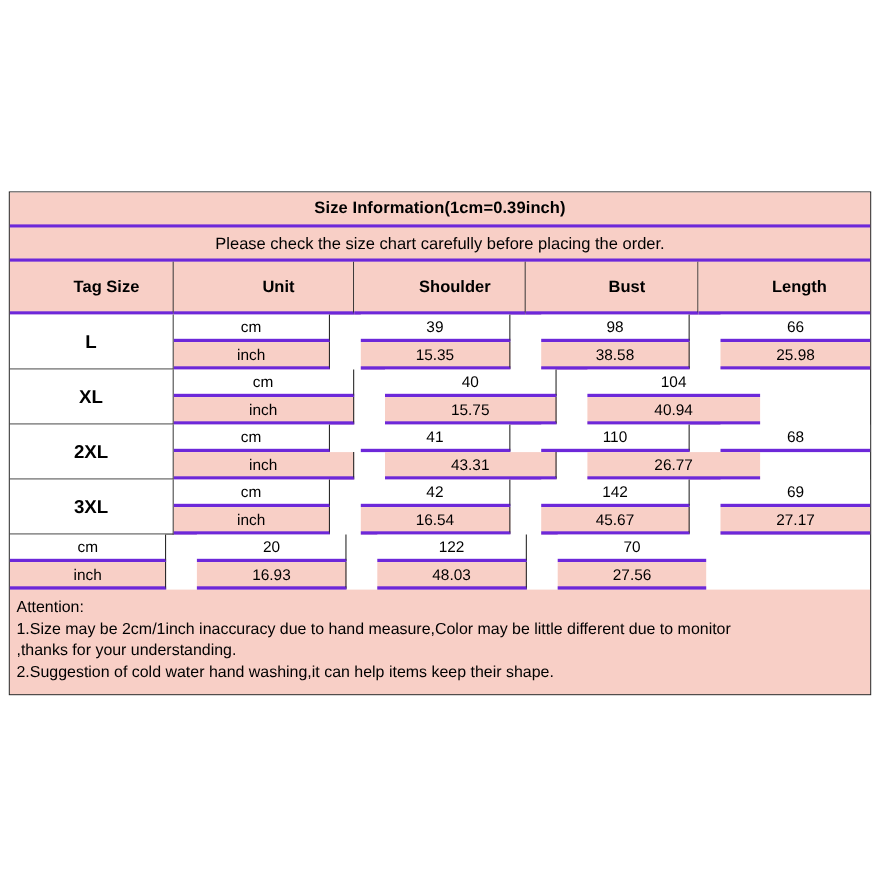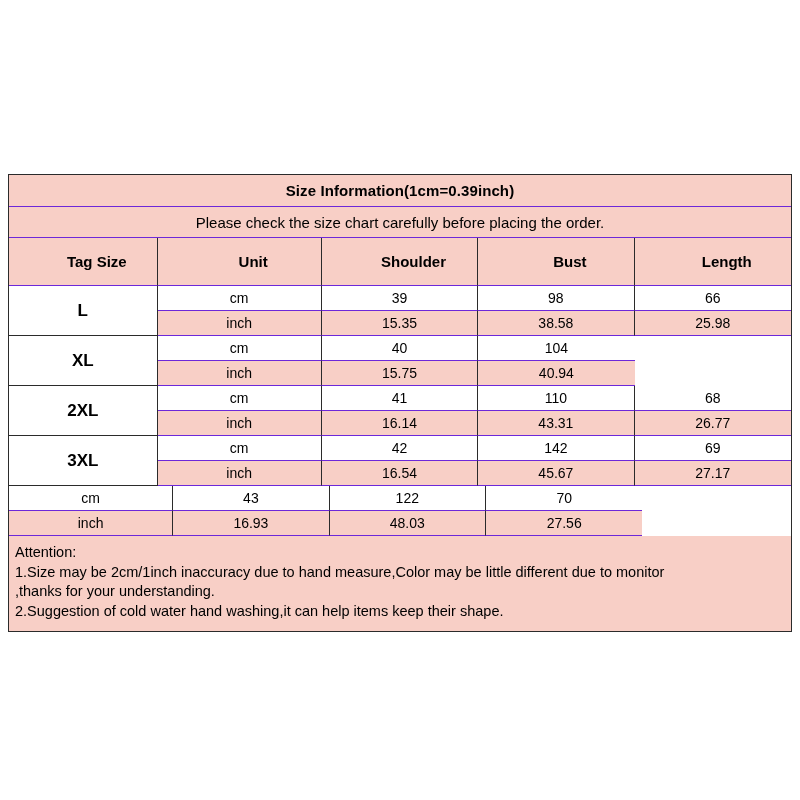--- a/index.html
+++ b/index.html
@@ -31,21 +31,21 @@
     box-sizing: border-box;
   }
   .cell {
     box-sizing: border-box;
     text-align: center;
     color: #000000;
     display: flex;
     align-items: center;
     justify-content: center;
     border-right: 1px solid #2b2b2b;
-    border-bottom: 1px solid #6d28d9;
+    border-bottom: 3px solid #6d28d9;
     overflow: hidden;
   }
   .cell:last-child { border-right: none; }
 
   
   .c-tag   { width: 19.0%; }
   .c-unit  { width: 21.0%; }
   .c-sh    { width: 20.0%; }
   .c-bust  { width: 20.0%; }
   .c-len   { width: 20.0%; }
@@ -88,21 +88,21 @@
   }
   .size-group {
     display: flex;
     width: 100%;
   }
   .group-rows {
     display: flex;
     flex-direction: column;
     width: 81.0%;
   }
-  .group-rows .row { width: 100%; }
+  .group-rows .row { width: 100%; gap: 28px; }
   .group-rows .cell.c-unit { width: 25.926%; }
   .group-rows .cell.c-sh   { width: 24.691%; }
   .group-rows .cell.c-bust { width: 24.691%; }
   .group-rows .cell.c-len  { width: 24.692%; }
 
   .notes {
     background: #f8cfc6;
     padding: 7px 4px 10px 4px;
     font-size: 14.5px;
     color: #000;
@@ -170,21 +170,20 @@
       <div class="tagcell c-tag white">2XL</div>
       <div class="group-rows">
         <div class="row data-row">
           <div class="cell white c-unit">cm</div>
           <div class="cell white c-sh">41</div>
           <div class="cell white c-bust">110</div>
           <div class="cell white c-len">68</div>
         </div>
         <div class="row data-row">
           <div class="cell pink c-unit">inch</div>
-          <div class="cell pink c-sh">16.14</div>
           <div class="cell pink c-bust">43.31</div>
           <div class="cell pink c-len">26.77</div>
         </div>
       </div>
     </div>
 
     <div class="size-group">
       <div class="tagcell c-tag white">3XL</div>
       <div class="group-rows">
         <div class="row data-row">
@@ -199,21 +198,21 @@
           <div class="cell pink c-bust">45.67</div>
           <div class="cell pink c-len">27.17</div>
         </div>
       </div>
     </div>
 
     <div class="size-group">
       <div class="group-rows">
         <div class="row data-row">
           <div class="cell white c-unit">cm</div>
-          <div class="cell white c-sh">43</div>
+          <div class="cell white c-sh">20</div>
           <div class="cell white c-bust">122</div>
           <div class="cell white c-len">70</div>
         </div>
         <div class="row data-row">
           <div class="cell pink c-unit">inch</div>
           <div class="cell pink c-sh">16.93</div>
           <div class="cell pink c-bust">48.03</div>
           <div class="cell pink c-len">27.56</div>
         </div>
       </div>

